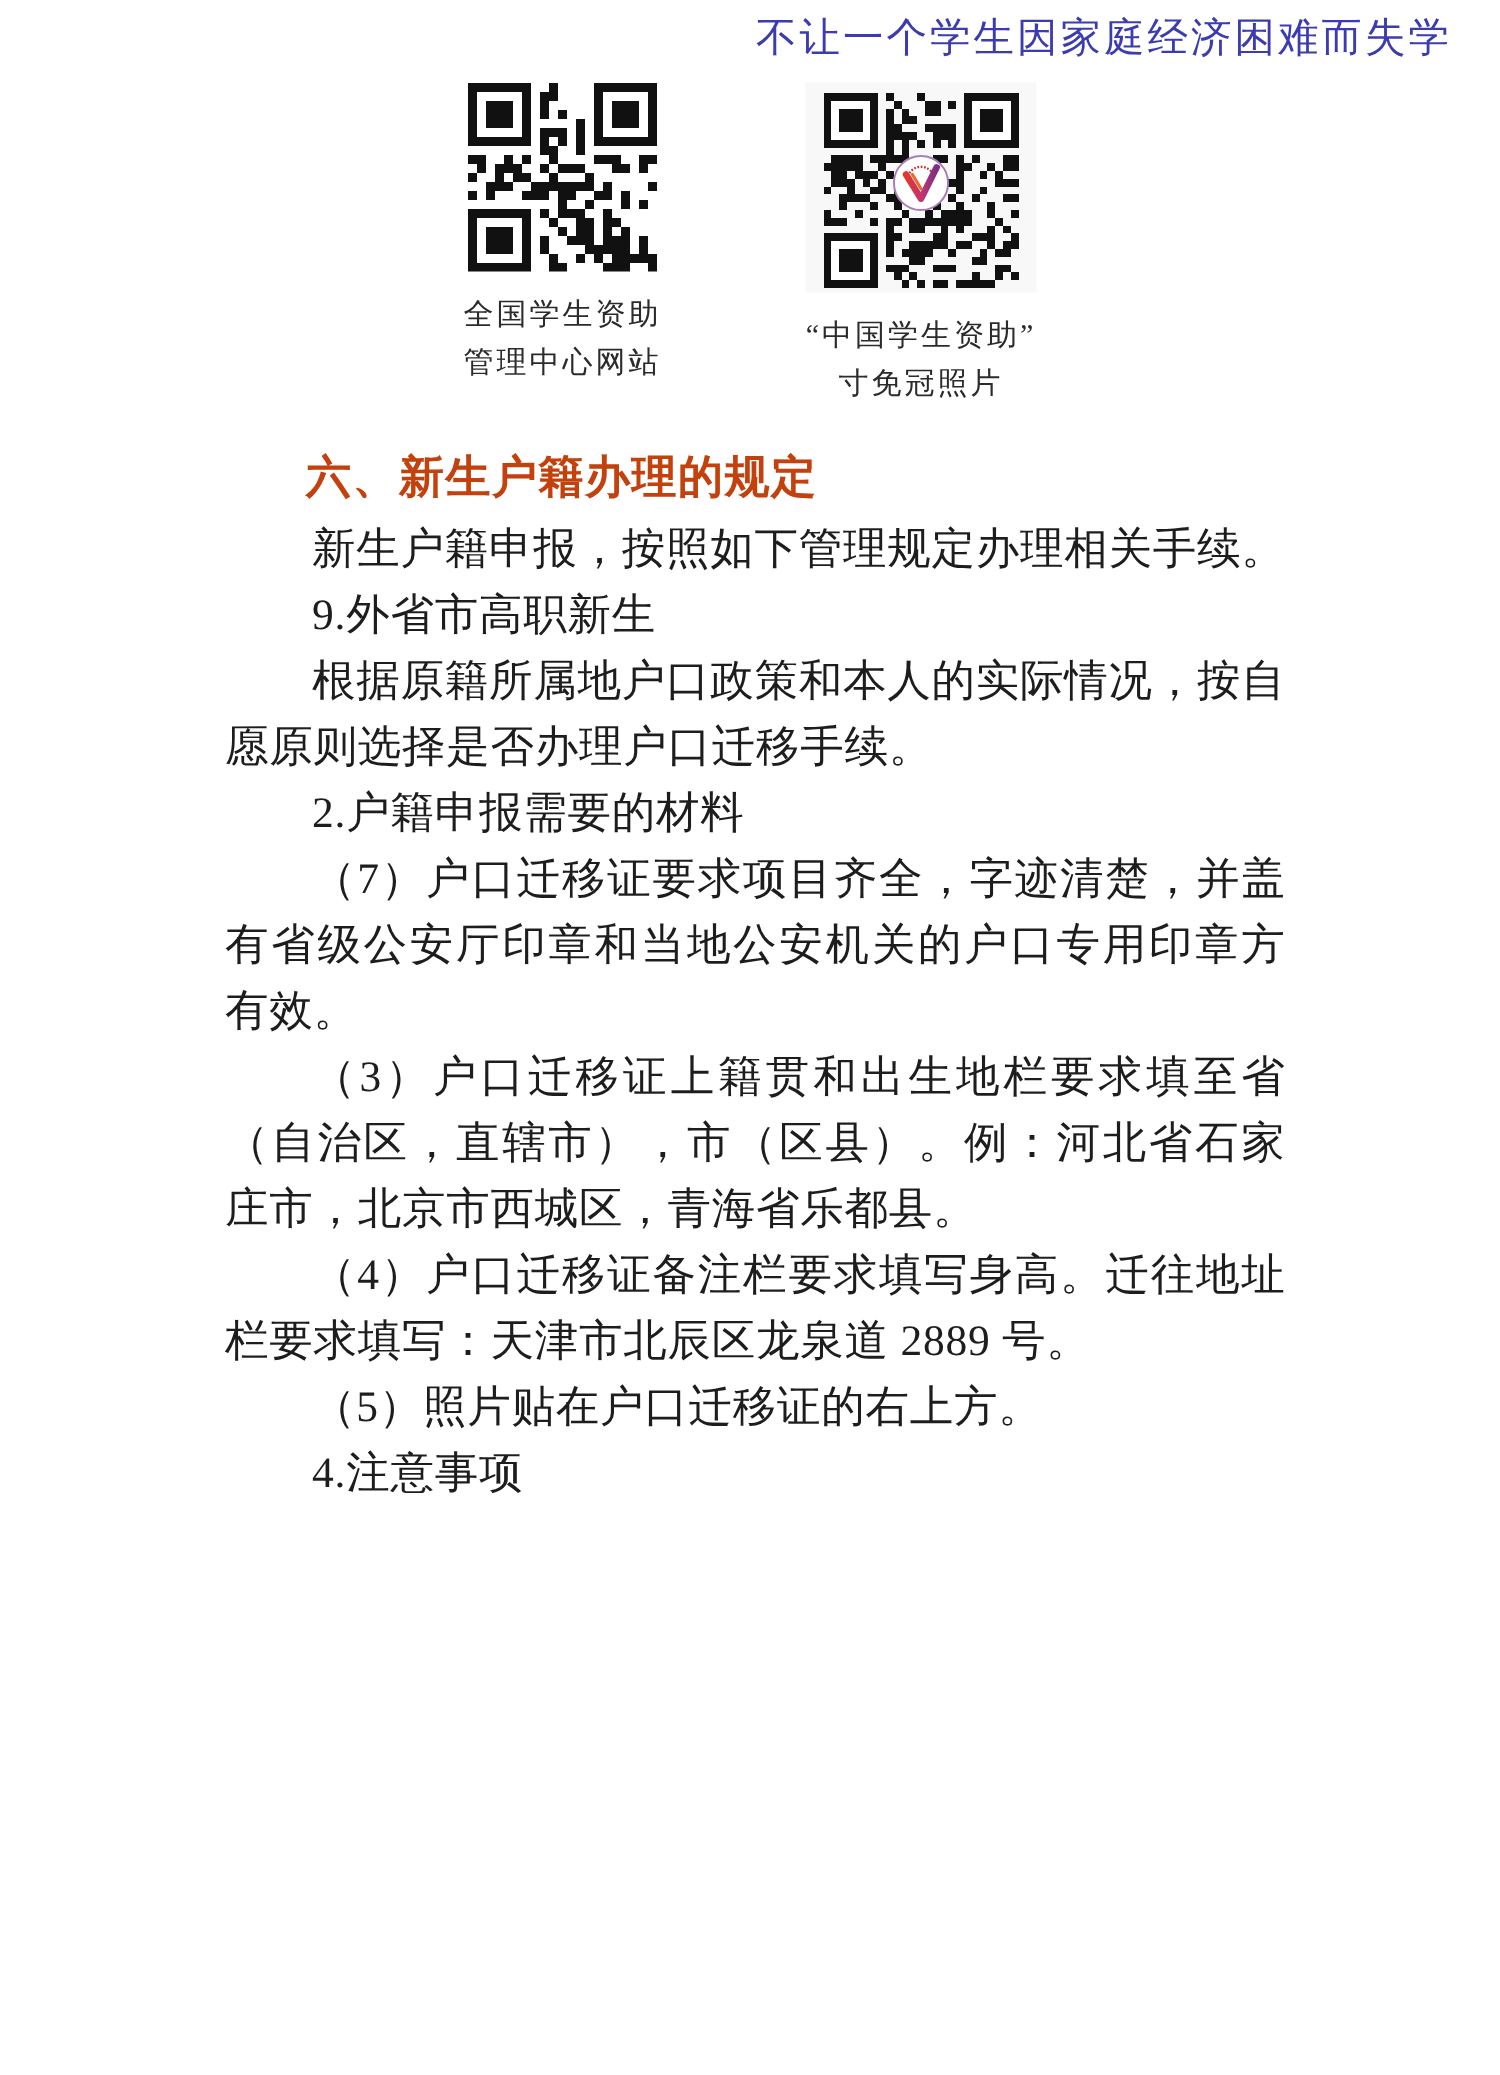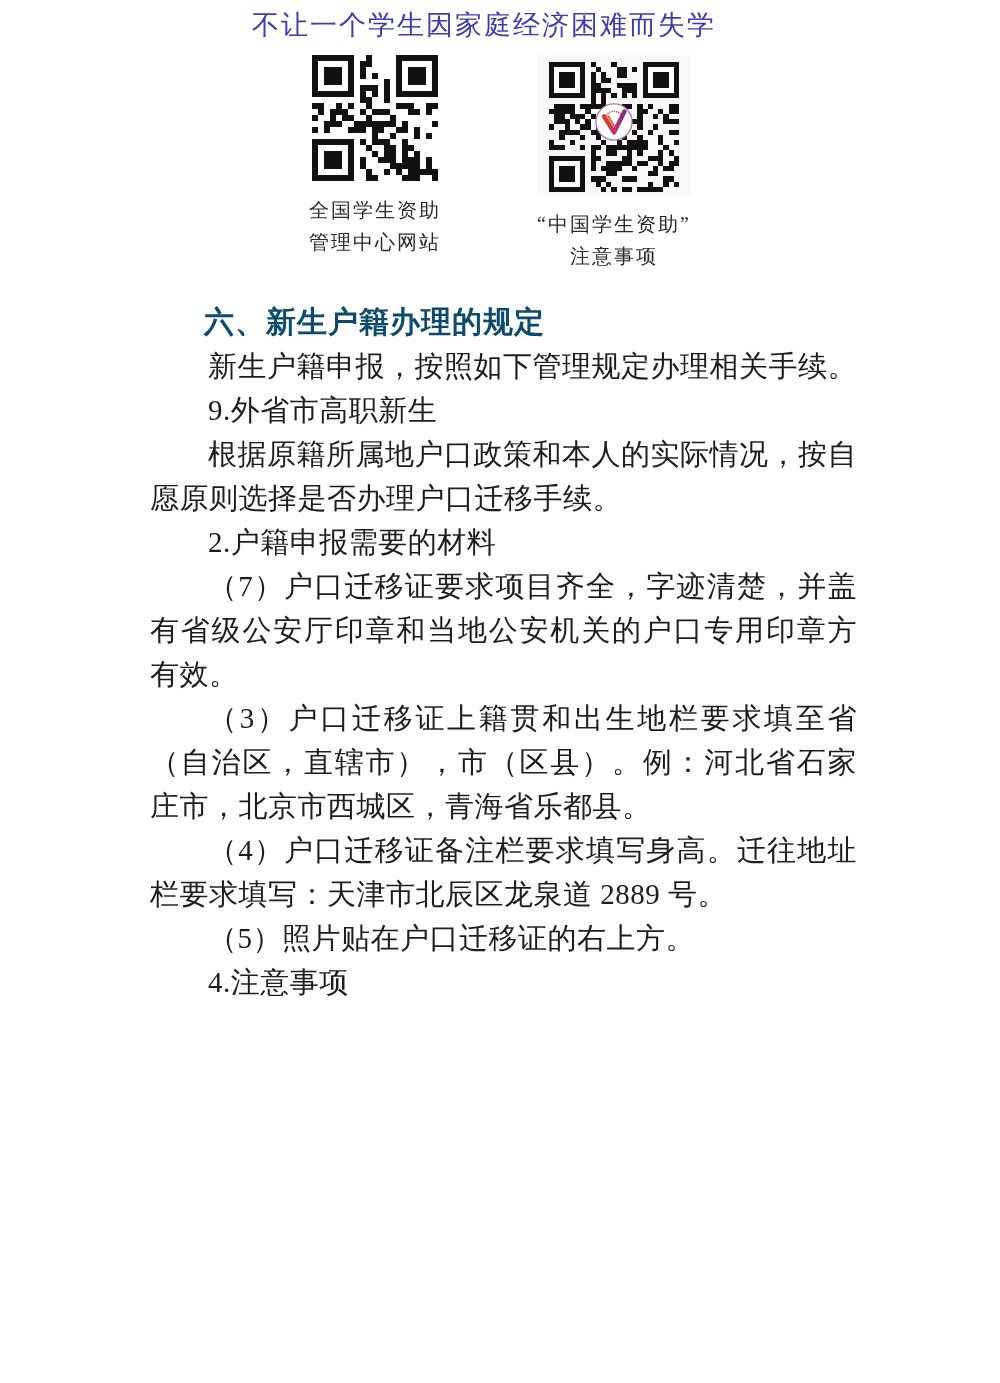--- a/index.html
+++ b/index.html
@@ -7,21 +7,21 @@
     position:relative;
     width:1000px;height:1383px;
     background:#ffffff;
     overflow:hidden;
     font-family:"Liberation Serif","DejaVu Serif",serif;
   }
   
   .slogan{
     padding-top:8px;
     padding-right:32px;
-    text-align:center;
+    text-align:right;
     font-size:27px;
     line-height:34px;
     letter-spacing:2px;
     color:#3c3cb0;
     font-weight:500;
   }
   
   .qr-row{
     margin-top:13px;
     display:flex;
@@ -46,25 +46,25 @@
     line-height:32px;
     letter-spacing:2px;
     color:#2b2b2b;
   }
   
   .content{
     margin:27px 143px 0 150px;
   }
   .heading{
     margin:0;
-    font-family:Liberation Sans, sans-serif;
+    font-family:Liberation Mono, monospace;
     font-weight:bold;
     font-size:30px;
     line-height:45px;
-    color:#0c4a6e;
+    color:#c2410c;
     text-indent:1.8em;
     letter-spacing:1px;
   }
   .para{
     margin:0;
     font-size:29px;
     line-height:44px;
     color:#1d1d1d;
     text-align:justify;
     text-justify:inter-ideograph;
@@ -440,21 +440,21 @@
             </linearGradient>
           </defs>
           <circle cx="20" cy="20" r="19" fill="#ffffff" stroke="#a97fb3" stroke-width="1.4"></circle>
           <path d="M12 13 a9.5 9.5 0 0 1 16 0" fill="none" stroke="#c0392b" stroke-width="1.6" stroke-dasharray="1.2 1.1"></path>
           <polyline points="9.5,14 20,31 31,9" fill="none" stroke="url(#vgrad)" stroke-width="4.6" stroke-linecap="round" stroke-linejoin="round"></polyline>
           <polyline points="14,14 20,24" fill="none" stroke="#e86a2e" stroke-width="2.2" stroke-linecap="round"></polyline>
         </svg>
       </div>
       <div class="qr-caption">
         <div>“中国学生资助”</div>
-        <div>注意事项</div>
+        <div>寸免冠照片</div>
       </div>
     </div>
 
   </div>
 
   <div class="content">
     <h2 class="heading">六、新生户籍办理的规定</h2>
     <p class="para">新生户籍申报，按照如下管理规定办理相关手续。</p>
     <p class="para">9.外省市高职新生</p>
     <p class="para">根据原籍所属地户口政策和本人的实际情况，按自愿原则选择是否办理户口迁移手续。</p>

